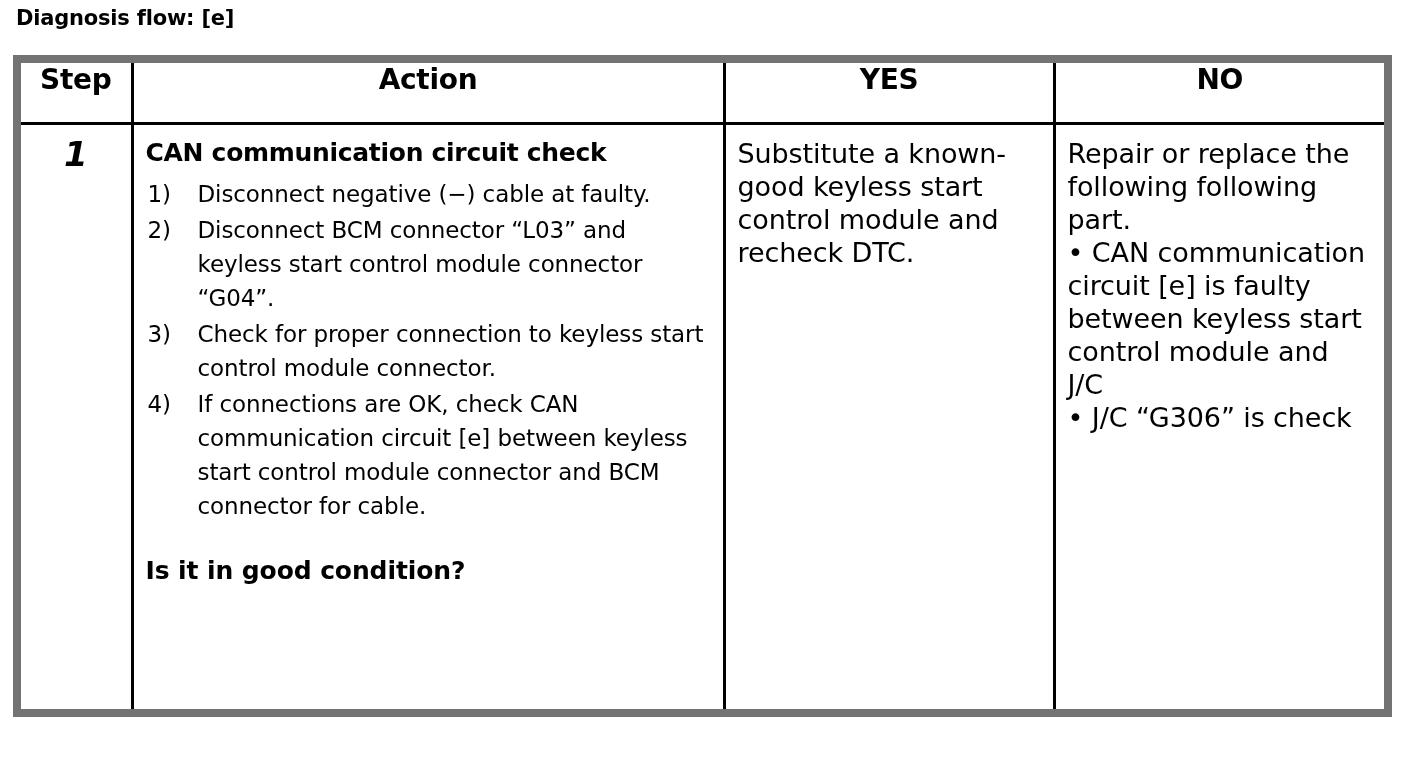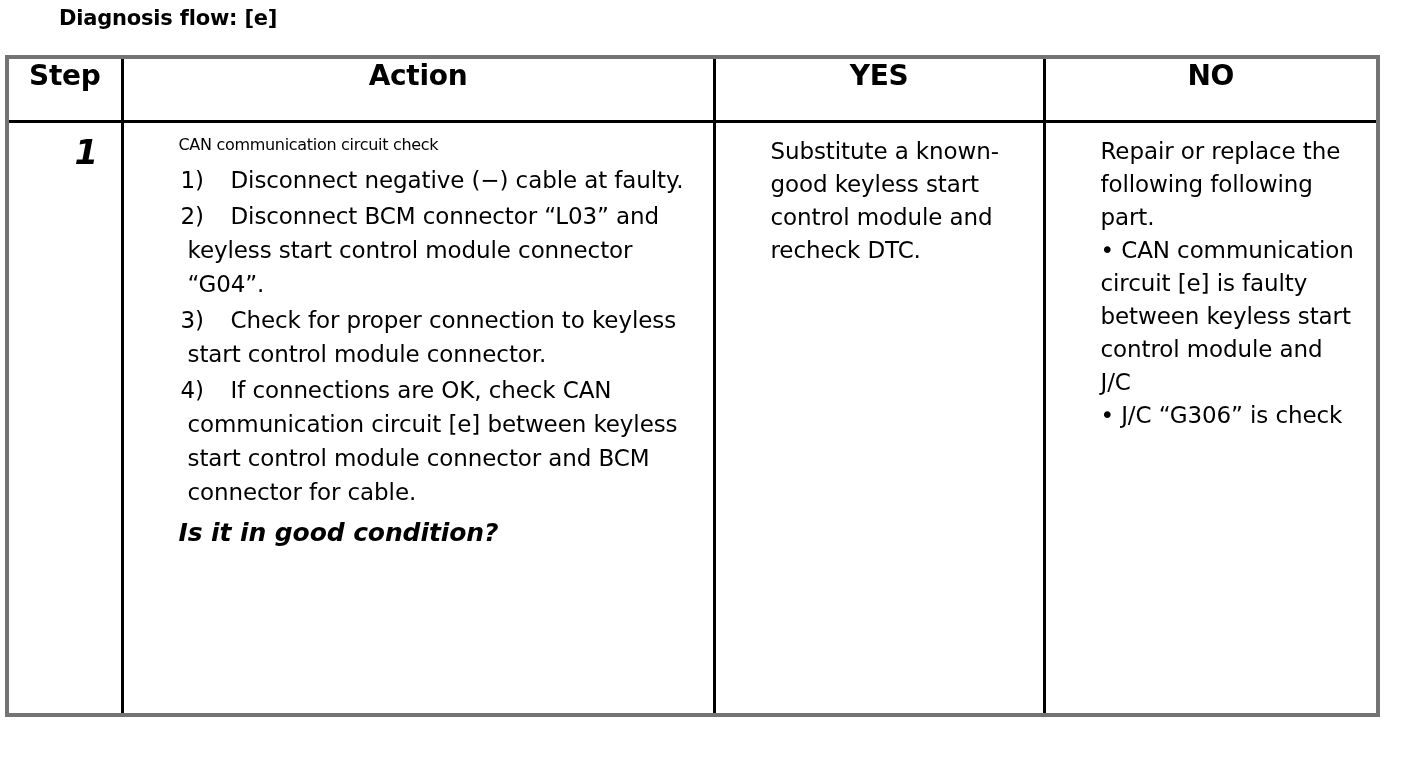--- a/index.html
+++ b/index.html
@@ -1,15 +1,15 @@
 <!DOCTYPE html>
 <html><head>
 <meta charset="utf-8">
 <style>
-  * { box-sizing: border-box; padding-left: 43px; }
+  * { box-sizing: border-box; }
   html, body {
     margin: 0;
     padding: 0;
     background: #ffffff;
   }
   body {
     width: 1408px;
     height: 774px;
     font-family: "DejaVu Sans", sans-serif;
     color: #000000;
@@ -26,27 +26,27 @@
     left: 16px;
     top: 6px;
     font-size: 21px;
     font-weight: bold;
     letter-spacing: -0.2px;
     white-space: nowrap;
   }
 
   .flow-table {
     position: absolute;
-    left: 5px;
+    left: 13px;
     top: 55px;
     width: 1371px;
     height: 662px;
     border-collapse: collapse;
     table-layout: fixed;
-    border: 4px solid #737373;
+    border: 8px solid #737373;
   }
   .flow-table col.c-step  { width: 115px; }
   .flow-table col.c-action{ width: 592px; }
   .flow-table col.c-yes   { width: 330px; }
   .flow-table col.c-no    { width: 334px; }
 
   .flow-table th,
   .flow-table td {
     border: 3px solid #000;
     vertical-align: top;
@@ -71,22 +71,22 @@
     font-size: 34px;
     font-weight: bold;
     font-style: italic;
     line-height: 1;
   }
 
   td.action-cell {
     padding: 12px 10px 10px 12px;
   }
   .action-heading {
-    font-size: 16px;
-    font-weight: normal;
+    font-size: 25px;
+    font-weight: bold;
     line-height: 1.28;
     letter-spacing: -0.3px;
     margin-bottom: 8px;
     max-width: 470px;
   }
   ol.action-list {
     list-style: none;
     margin: 0;
     padding: 0;
   }
@@ -99,32 +99,31 @@
     margin-bottom: 2px;
   }
   ol.action-list > li .marker {
     position: absolute;
     left: 2px;
     top: 0;
     font-size: 23px;
     line-height: 34px;
   }
   .action-question {
-    margin-top: 8px;
+    margin-top: 32px;
     font-size: 25px;
     font-weight: bold;
-    font-style: italic;
     line-height: 1.25;
     letter-spacing: -0.1px;
   }
 
   td.yes-cell,
   td.no-cell {
     padding: 12px 8px 10px 12px;
-    font-size: 23px;
+    font-size: 27px;
     line-height: 33px;
     letter-spacing: -0.1px;
   }
   .para { margin: 0; }
   .bullet-line { margin: 0; }
 
   .yes-cell .para { max-width: 300px; }
   .no-cell .para,
   .no-cell .bullet-line { max-width: 300px; }
 </style>

